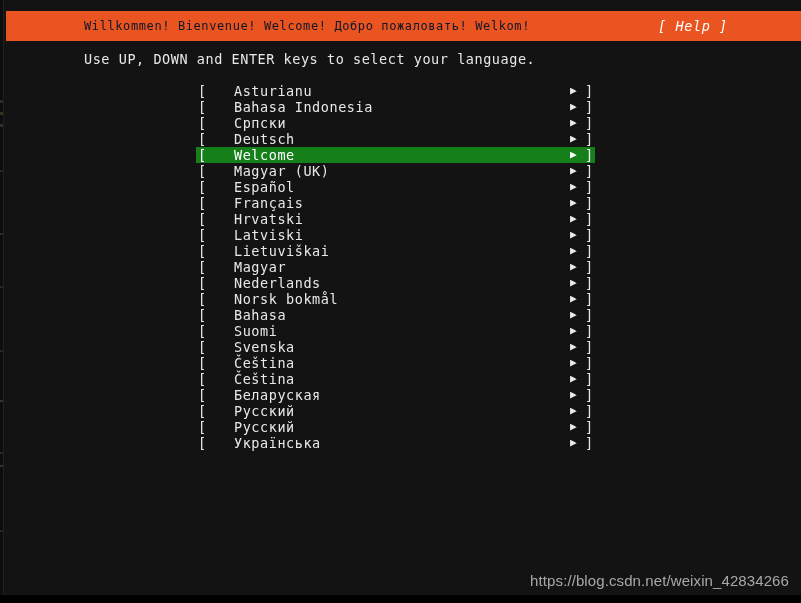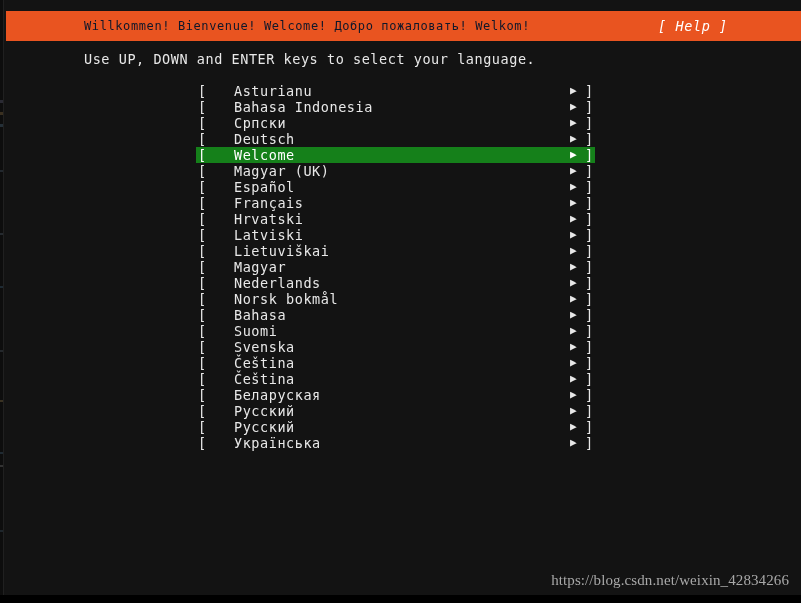--- a/index.html
+++ b/index.html
@@ -162,21 +162,21 @@
     position: absolute;
     left: 389px;
     top: 0;
   }
 
   
   #watermark {
     position: absolute;
     right: 12px;
     top: 572px;
-    font-family: Liberation Serif, serif;
+    font-family: Liberation Sans, sans-serif;
     font-size: 15px;
     color: #a8a8a8;
     white-space: pre;
     letter-spacing: 0.1px;
   }
 
   
   #bottom-band {
     position: absolute;
     left: 0px;

